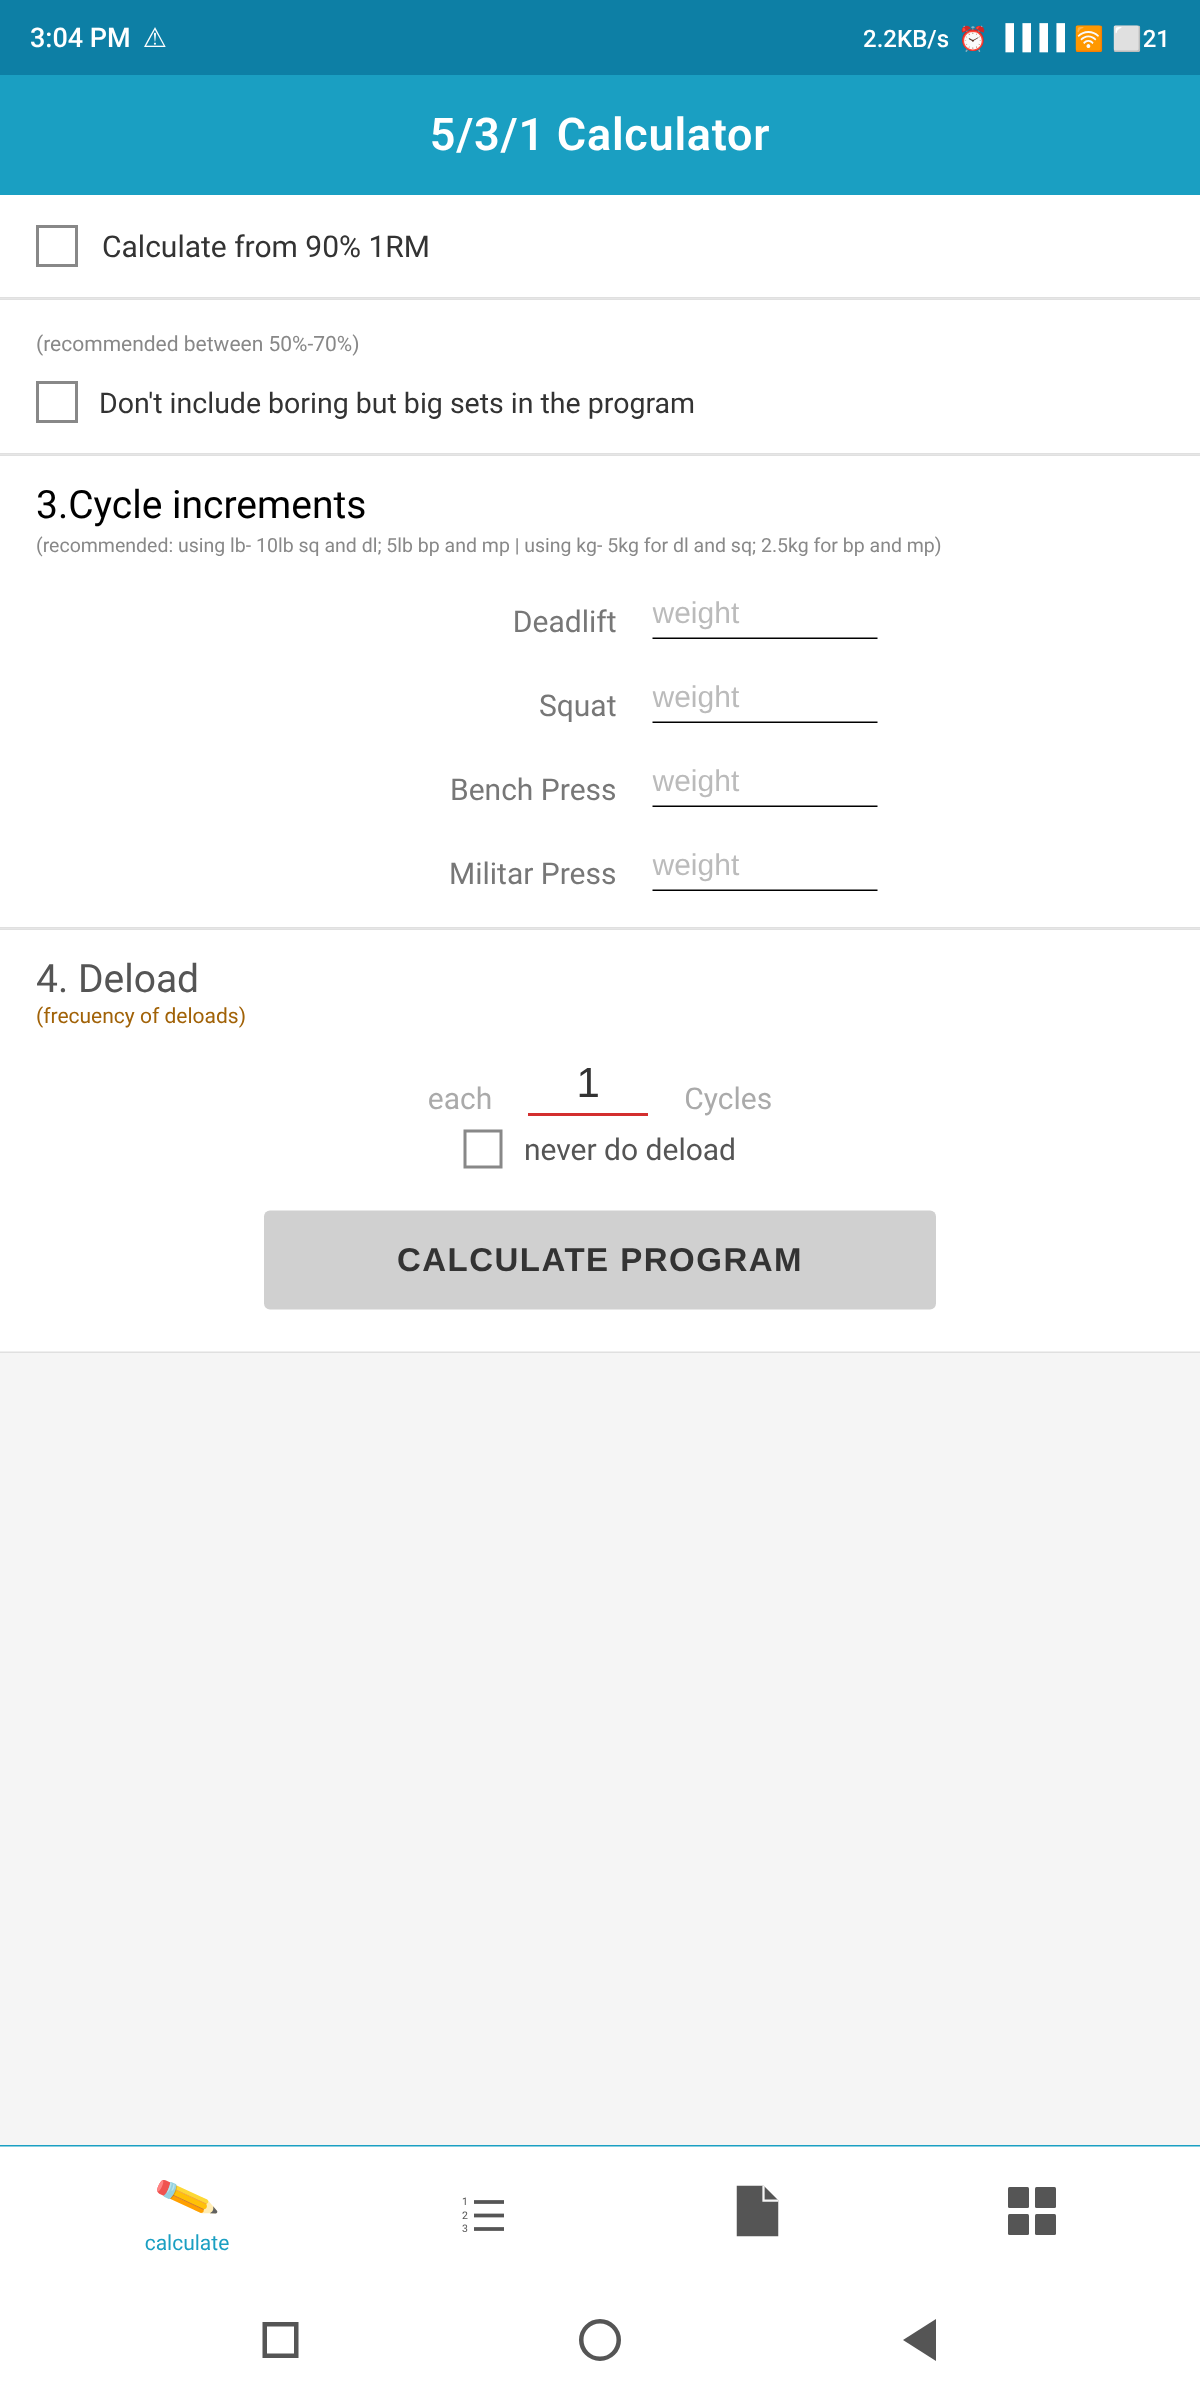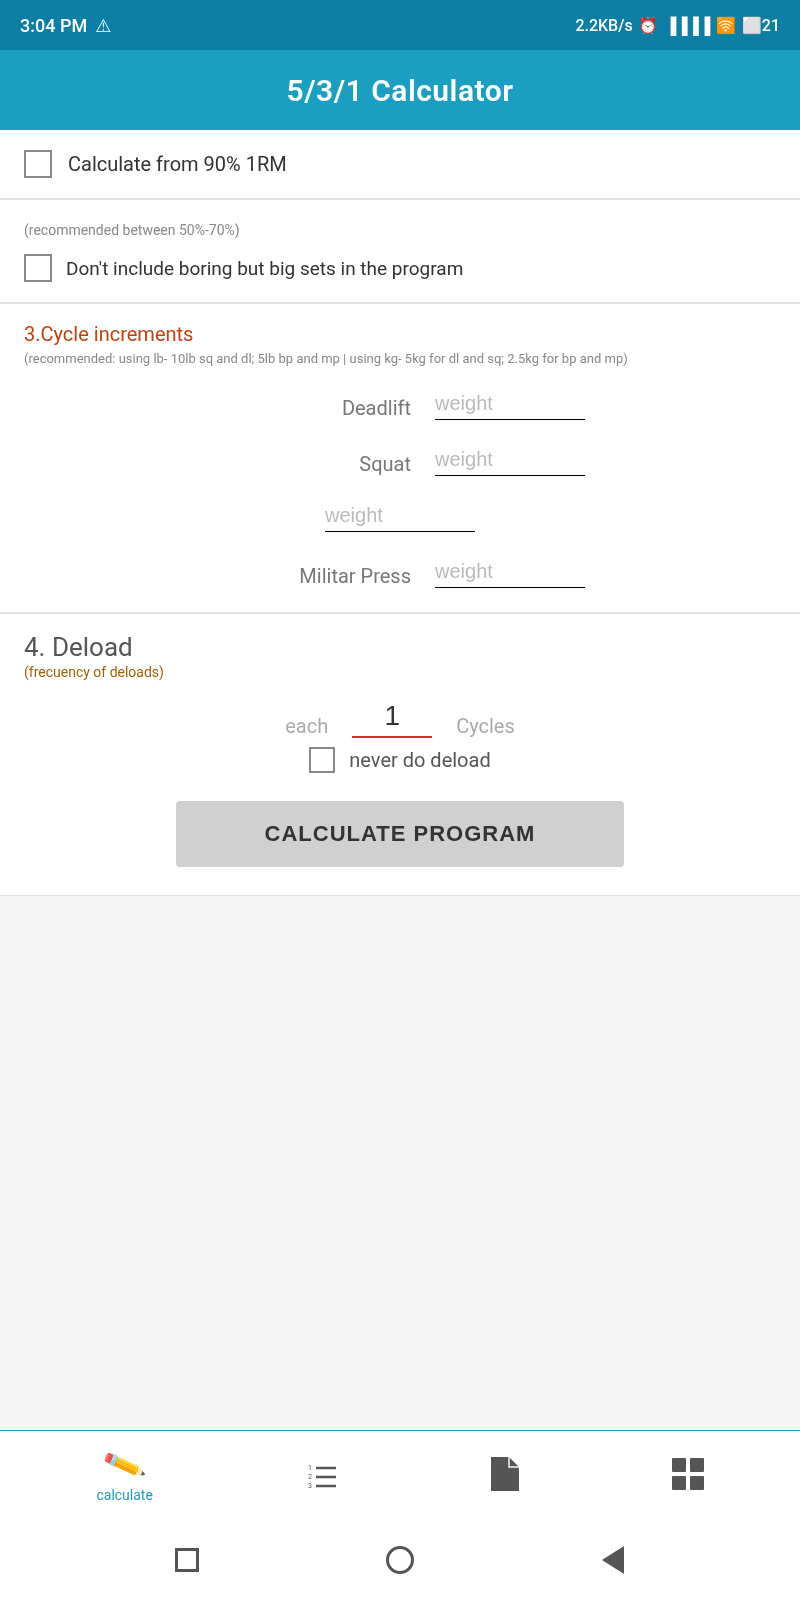--- a/index.html
+++ b/index.html
@@ -108,22 +108,22 @@
       gap: 14px;
     }
 
     
     .section-3 {
       background: white;
       padding: 18px 24px 24px;
       border-bottom: 1px solid #e0e0e0;
     }
     .section-3-title {
-      font-size: 20px;
-      color: #c2410c;
+      font-size: 26px;
+      color: #000000;
       font-weight: 400;
       margin-bottom: 4px;
     }
     .section-3-subtitle {
       font-size: 13px;
       color: #888;
       margin-bottom: 24px;
       line-height: 1.4;
     }
     .exercise-row {
@@ -344,20 +344,21 @@
       <span class="exercise-name">Deadlift</span>
       <input class="weight-input" type="text" placeholder="weight" style="">
     </div>
 
     <div class="exercise-row">
       <span class="exercise-name">Squat</span>
       <input class="weight-input" type="text" placeholder="weight" style="">
     </div>
 
     <div class="exercise-row">
+      <span class="exercise-name">Bench Press</span>
       <input class="weight-input" type="text" placeholder="weight" style="">
     </div>
 
     <div class="exercise-row">
       <span class="exercise-name">Militar Press</span>
       <input class="weight-input" type="text" placeholder="weight" style="">
     </div>
   </div>
 
   <div style="height:1px;background:#e0e0e0;"></div>

